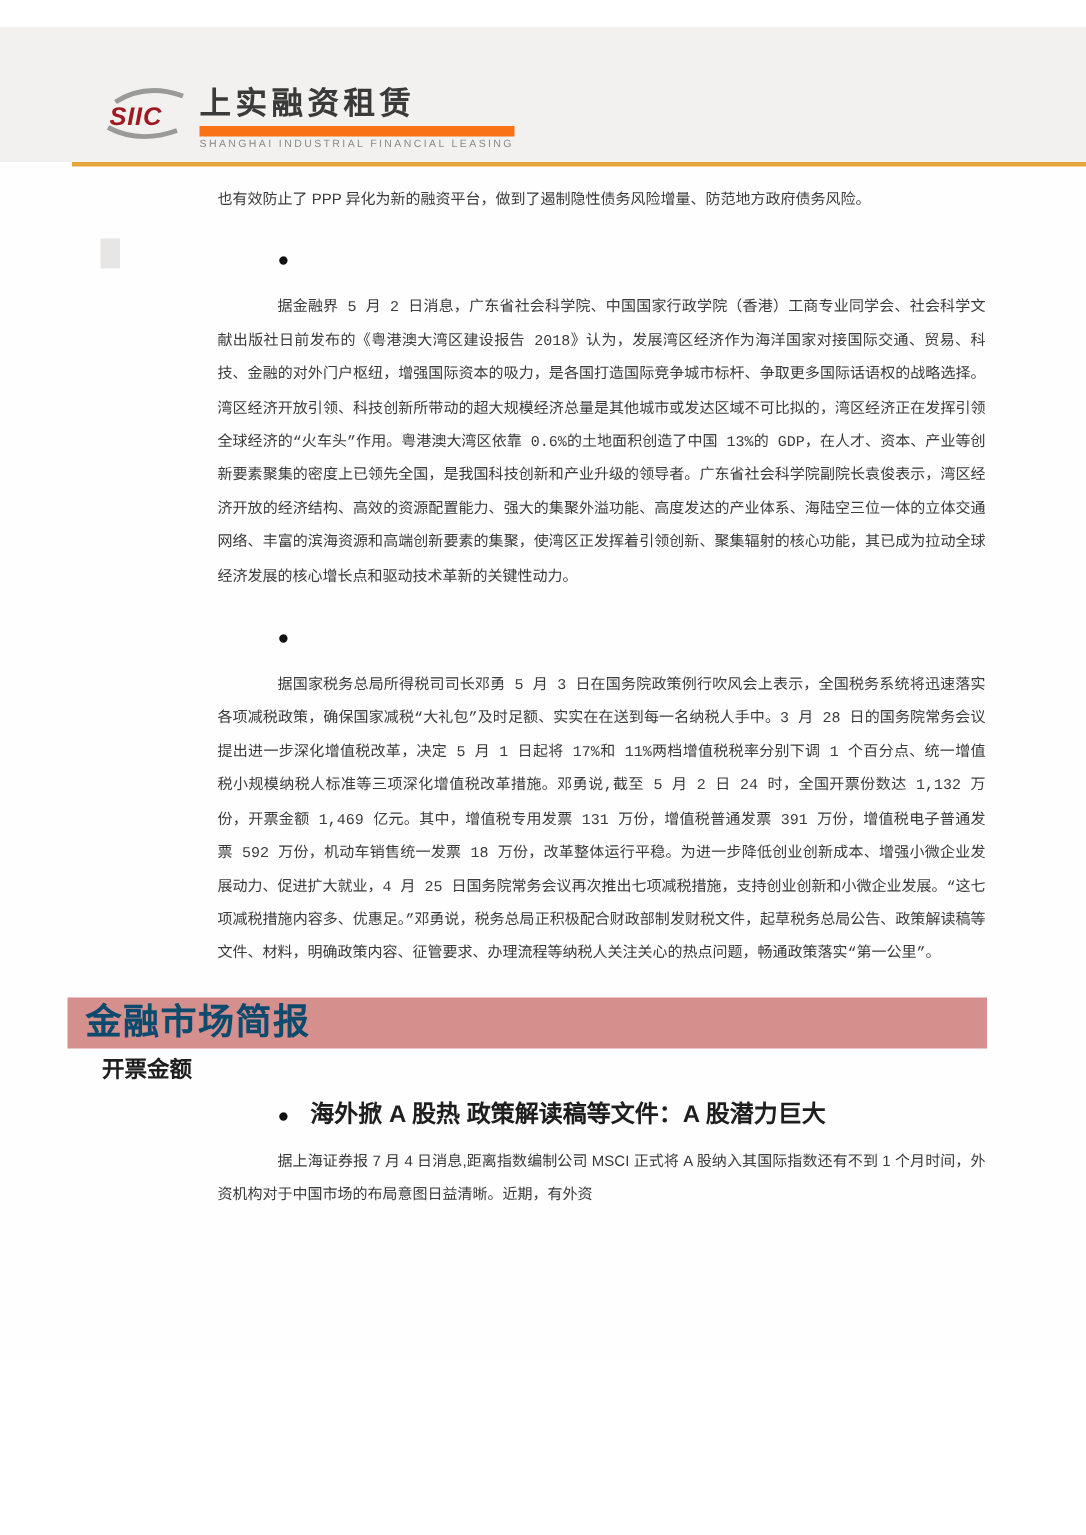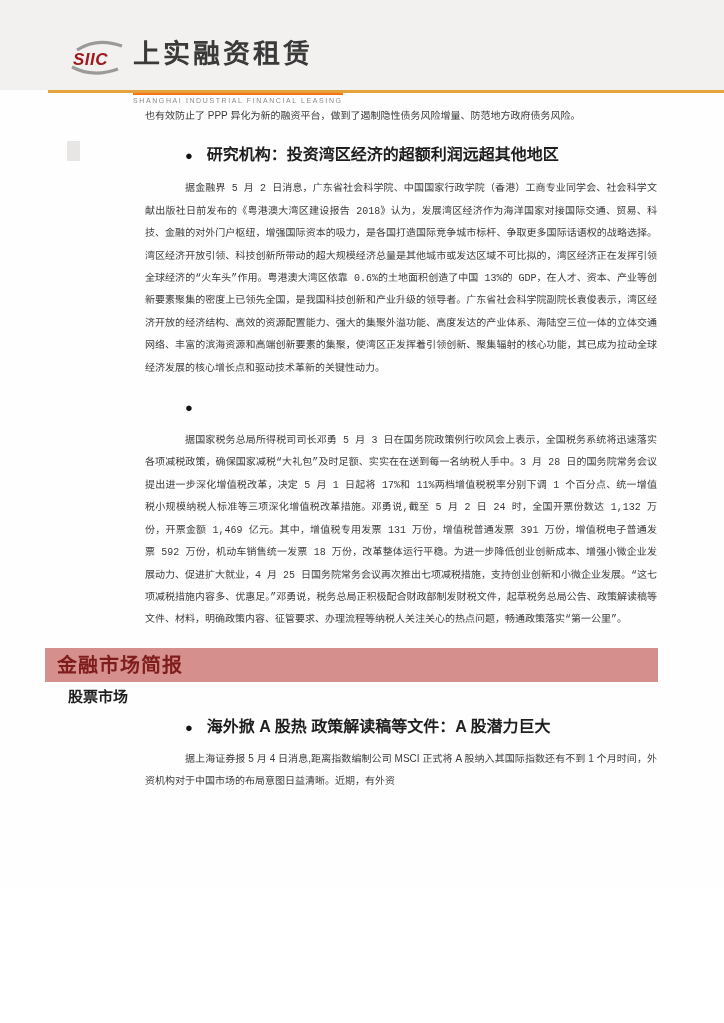--- a/index.html
+++ b/index.html
@@ -1,50 +1,50 @@
 <!DOCTYPE html>
 <html lang="zh-CN"><head>
 <meta charset="utf-8">
 <style>
   * { margin:0; padding:0; box-sizing:border-box; }
   html,body { background:#ffffff; }
   body { font-family:"Liberation Sans","DejaVu Sans",sans-serif; }
   .page {
-    position:relative; width:724px; height:888px; margin:0 auto;
+    position:relative; width:724px; height:888px; margin:18px auto;
     background:#FEFEFE; overflow:hidden; color:#3B3B3B;
   }
   
   .header-band { position:absolute; top:0; left:0; right:0; height:90px; background:#F2F1EF; }
   .logo { position:absolute; top:40px; left:70px; display:flex; align-items:flex-start; gap:9px; }
   .logo-mark { width:54px; height:36px; }
   .logo-names { display:flex; flex-direction:column; }
   .logo-cn {
-    font-size:27px; font-weight:bold; color:#3A3A3A; letter-spacing:3px;
-    border-bottom:5px solid #f97316; padding-bottom:20px; line-height:1.1;
+    font-size:21px; font-weight:bold; color:#3A3A3A; letter-spacing:3px;
+    border-bottom:7px solid #f97316; padding-bottom:3px; line-height:1.1;
   }
   .logo-en { font-size:7px; color:#8A8A8A; letter-spacing:1.6px; margin-top:2px; white-space:nowrap; }
   .gold-rule { position:absolute; top:90px; left:48px; right:0; height:3px; background:#E5A33B; }
   .artifact-box { position:absolute; top:141px; left:67px; width:13px; height:20px; background:#E7E6E4; }
   
   .flow { position:absolute; top:93px; left:0; right:0; }
   .body-text {
     margin:0 67px 0 145px; font-size:10px; line-height:22.4px;
     color:#3B3B3B; text-align:justify; text-justify:inter-ideograph;
   }
   .indent { text-indent:40px; }
   .intro { margin-top:12px; }
   .section-heading {
     margin:17px 67px 0 185px; font-size:16px; font-weight:bold; color:#1E1E1E;
     display:flex; align-items:baseline; line-height:21px;
   }
   .section-heading .bullet { font-size:13px; margin-right:14px; color:#111; }
   .after-heading { margin-top:12px;font-family:Liberation Mono, monospace; }
   .market-banner {
     margin:16px 66px 0 45px; height:34px; line-height:34px;
-    background:#D58F8D; color:#7f1d1d; font-size:20px; font-weight:bold;
+    background:#D58F8D; color:#0c4a6e; font-size:24px; font-weight:bold;
     padding-left:12px; letter-spacing:1px;
   }
   .sub-heading { margin:5px 67px 0 68px; font-size:15px; font-weight:bold; color:#1E1E1E; line-height:20px; }
   .stock-heading { margin-top:9px; }
   .stock-para { margin-top:10px; }
   .page-footer {
     position:absolute; top:950px; left:12px; right:0; text-align:left;
     font-size:10px; font-weight:bold; color:#333;
   }
 </style>
@@ -67,36 +67,35 @@
   </div>
   <div class="gold-rule"></div>
   <div class="artifact-box"></div>
 
   <div class="flow">
 
     <p class="body-text intro">也有效防止了 PPP 异化为新的融资平台，做到了遏制隐性债务风险增量、防范地方政府债务风险。</p>
 
     <div class="section-heading">
       <span class="bullet">●</span>
-      <span>研究机构：投资湾区经济的超额利润远超其他地区</span>
     </div>
     <p class="body-text indent after-heading">据金融界 5 月 2 日消息，广东省社会科学院、中国国家行政学院（香港）工商专业同学会、社会科学文献出版社日前发布的《粤港澳大湾区建设报告 2018》认为，发展湾区经济作为海洋国家对接国际交通、贸易、科技、金融的对外门户枢纽，增强国际资本的吸力，是各国打造国际竞争城市标杆、争取更多国际话语权的战略选择。湾区经济开放引领、科技创新所带动的超大规模经济总量是其他城市或发达区域不可比拟的，湾区经济正在发挥引领全球经济的“火车头”作用。粤港澳大湾区依靠 0.6%的土地面积创造了中国 13%的 GDP，在人才、资本、产业等创新要素聚集的密度上已领先全国，是我国科技创新和产业升级的领导者。广东省社会科学院副院长袁俊表示，湾区经济开放的经济结构、高效的资源配置能力、强大的集聚外溢功能、高度发达的产业体系、海陆空三位一体的立体交通网络、丰富的滨海资源和高端创新要素的集聚，使湾区正发挥着引领创新、聚集辐射的核心功能，其已成为拉动全球经济发展的核心增长点和驱动技术革新的关键性动力。</p>
 
     <div class="section-heading">
       <span class="bullet">●</span>
     </div>
     <p class="body-text indent after-heading">据国家税务总局所得税司司长邓勇 5 月 3 日在国务院政策例行吹风会上表示，全国税务系统将迅速落实各项减税政策，确保国家减税“大礼包”及时足额、实实在在送到每一名纳税人手中。3 月 28 日的国务院常务会议提出进一步深化增值税改革，决定 5 月 1 日起将 17%和 11%两档增值税税率分别下调 1 个百分点、统一增值税小规模纳税人标准等三项深化增值税改革措施。邓勇说,截至 5 月 2 日 24 时，全国开票份数达 1,132 万份，开票金额 1,469 亿元。其中，增值税专用发票 131 万份，增值税普通发票 391 万份，增值税电子普通发票 592 万份，机动车销售统一发票 18 万份，改革整体运行平稳。为进一步降低创业创新成本、增强小微企业发展动力、促进扩大就业，4 月 25 日国务院常务会议再次推出七项减税措施，支持创业创新和小微企业发展。“这七项减税措施内容多、优惠足。”邓勇说，税务总局正积极配合财政部制发财税文件，起草税务总局公告、政策解读稿等文件、材料，明确政策内容、征管要求、办理流程等纳税人关注关心的热点问题，畅通政策落实“第一公里”。</p>
 
     <div class="market-banner">金融市场简报</div>
 
-    <div class="sub-heading">股票市场</div>
+    <div class="sub-heading">开票金额</div>
 
     <div class="section-heading stock-heading">
       <span class="bullet">●</span>
       <span>海外掀 A 股热 政策解读稿等文件：A 股潜力巨大</span>
     </div>
-    <p class="body-text indent stock-para">据上海证券报 5 月 4 日消息,距离指数编制公司 MSCI 正式将 A 股纳入其国际指数还有不到 1 个月时间，外资机构对于中国市场的布局意图日益清晰。近期，有外资</p>
+    <p class="body-text indent stock-para">据上海证券报 7 月 4 日消息,距离指数编制公司 MSCI 正式将 A 股纳入其国际指数还有不到 1 个月时间，外资机构对于中国市场的布局意图日益清晰。近期，有外资</p>
 
   </div>
 
   <div class="page-footer">10 / 16</div>
 
 </div>
 
 </body></html>

